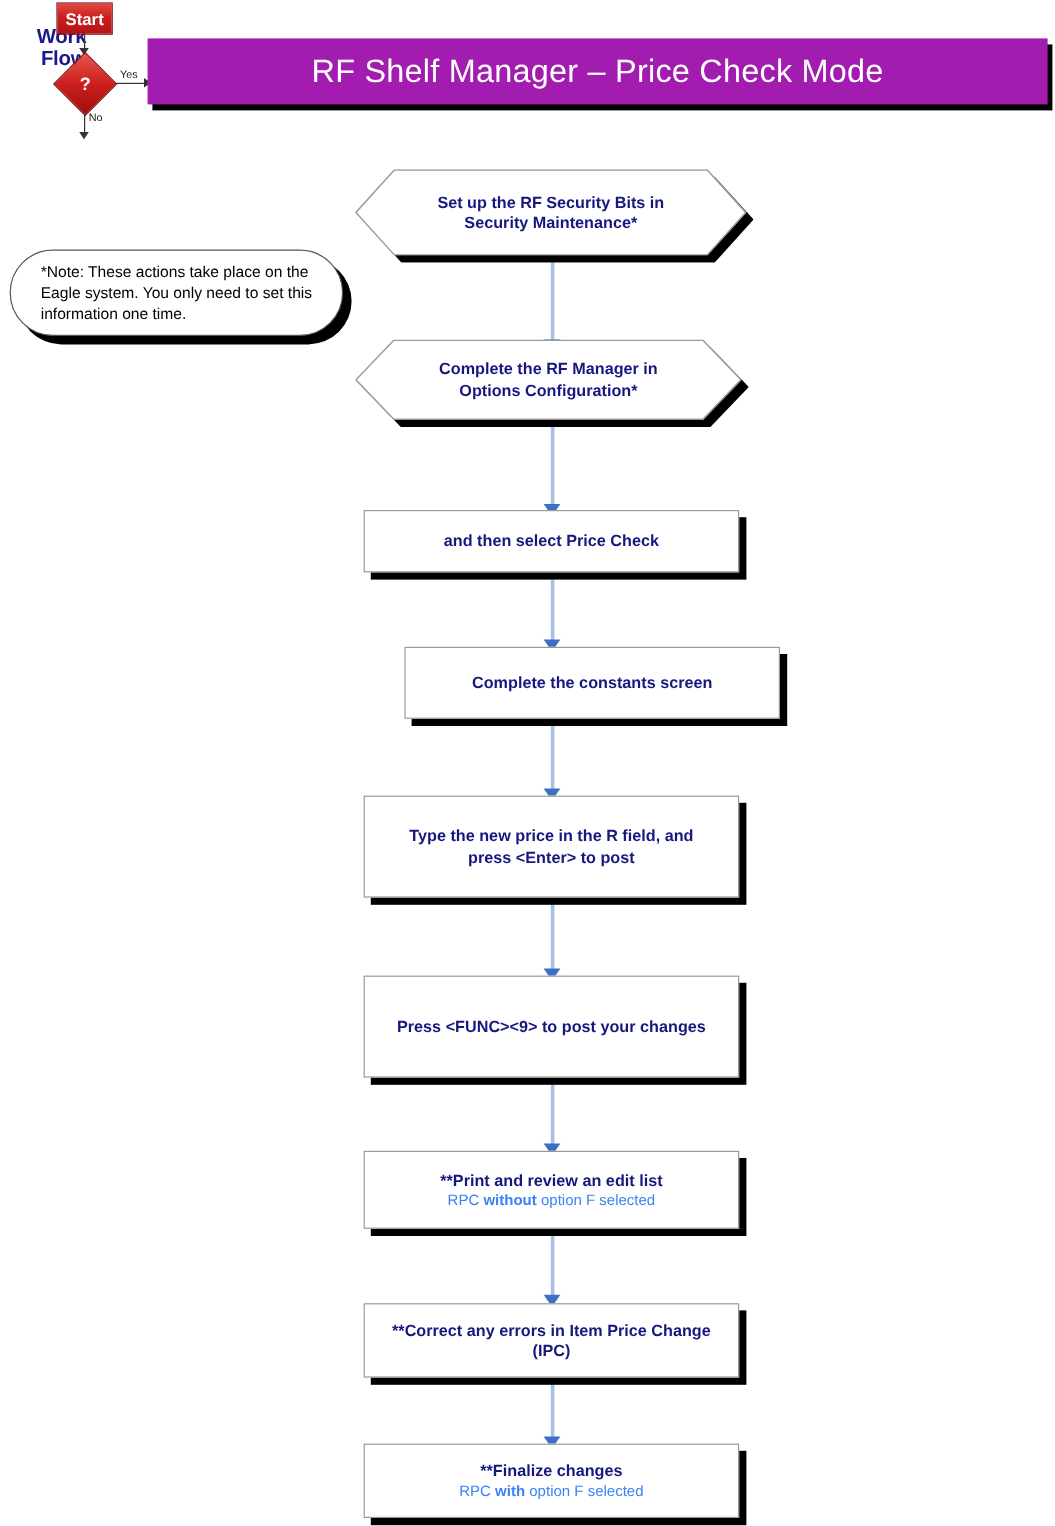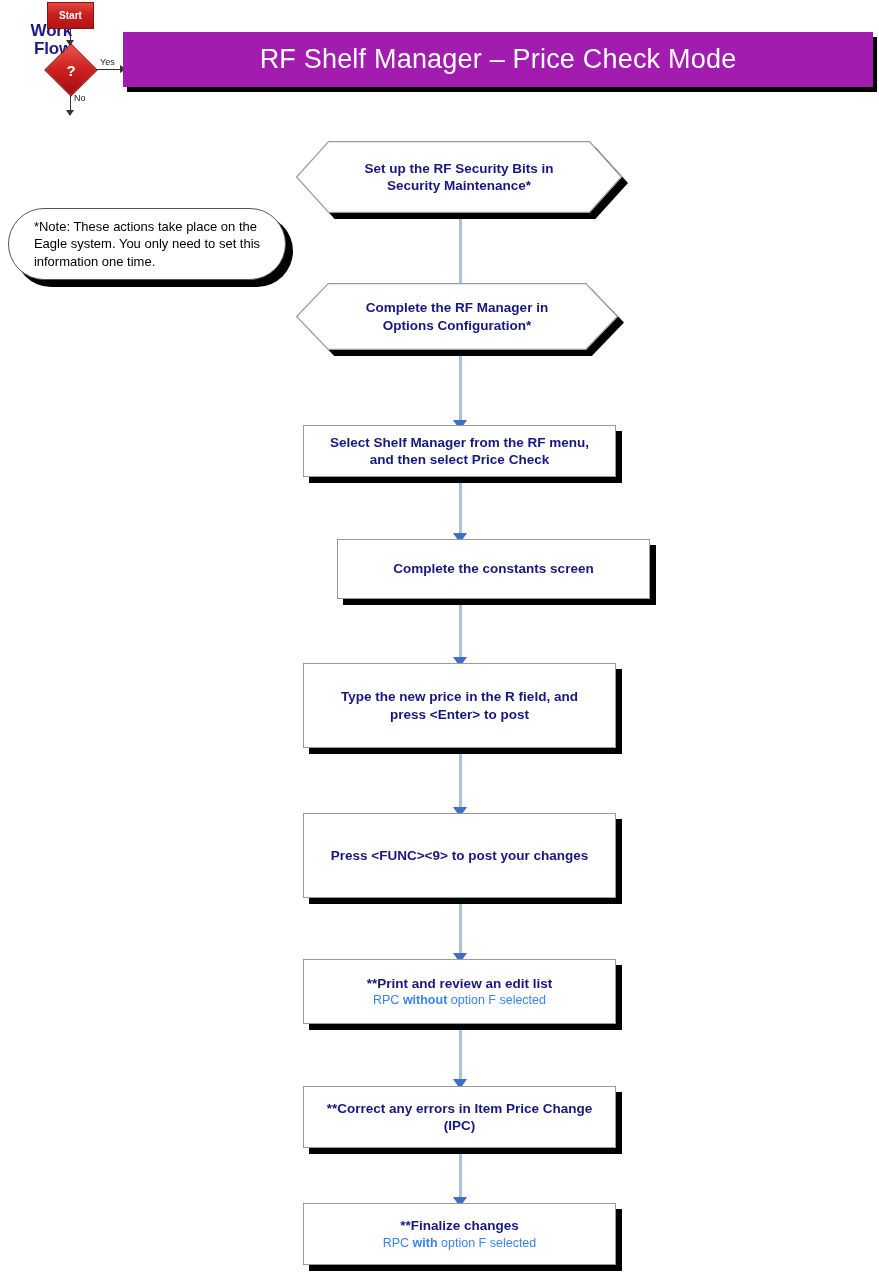--- a/index.html
+++ b/index.html
@@ -34,21 +34,21 @@
 
   .legend-start {
     position: absolute;
     left: 47px;
     top: 2px;
     width: 47px;
     height: 27px;
     background: linear-gradient(180deg, #e04a40 0%, #cc1f1f 45%, #b21414 100%);
     border: 1px solid #8d1010;
     color: #ffffff;
-    font-size: 10px;
+    font-size: 14px;
     font-weight: bold;
     display: flex;
     align-items: center;
     justify-content: center;
     box-sizing: border-box;
   }
 
   .legend-diamond {
     position: absolute;
     left: 45px;
@@ -343,21 +343,20 @@
       <div class="node-line1">Options Configuration*</div>
     </div>
     <svg class="hexborder" viewBox="0 0 322 67" preserveAspectRatio="none">
       <polygon points="32.2,0.6 289.8,0.6 321.4,33.5 289.8,66.4 32.2,66.4 0.6,33.5" fill="none" stroke="#9a9a9a" stroke-width="1.2"></polygon>
     </svg>
   </div>
 
   <div class="node" style="left:303px; top:425px; width:313px; height:52px;">
     <div class="shadow"></div>
     <div class="face">
-      <div class="node-line1">Select Shelf Manager from the RF menu,</div>
       <div class="node-line1">and then select Price Check</div>
     </div>
   </div>
 
   <div class="node" style="left:303px; top:539px; width:313px; height:60px;margin-left:34px;">
     <div class="shadow"></div>
     <div class="face">
       <div class="node-line1">Complete the constants screen</div>
     </div>
   </div>

